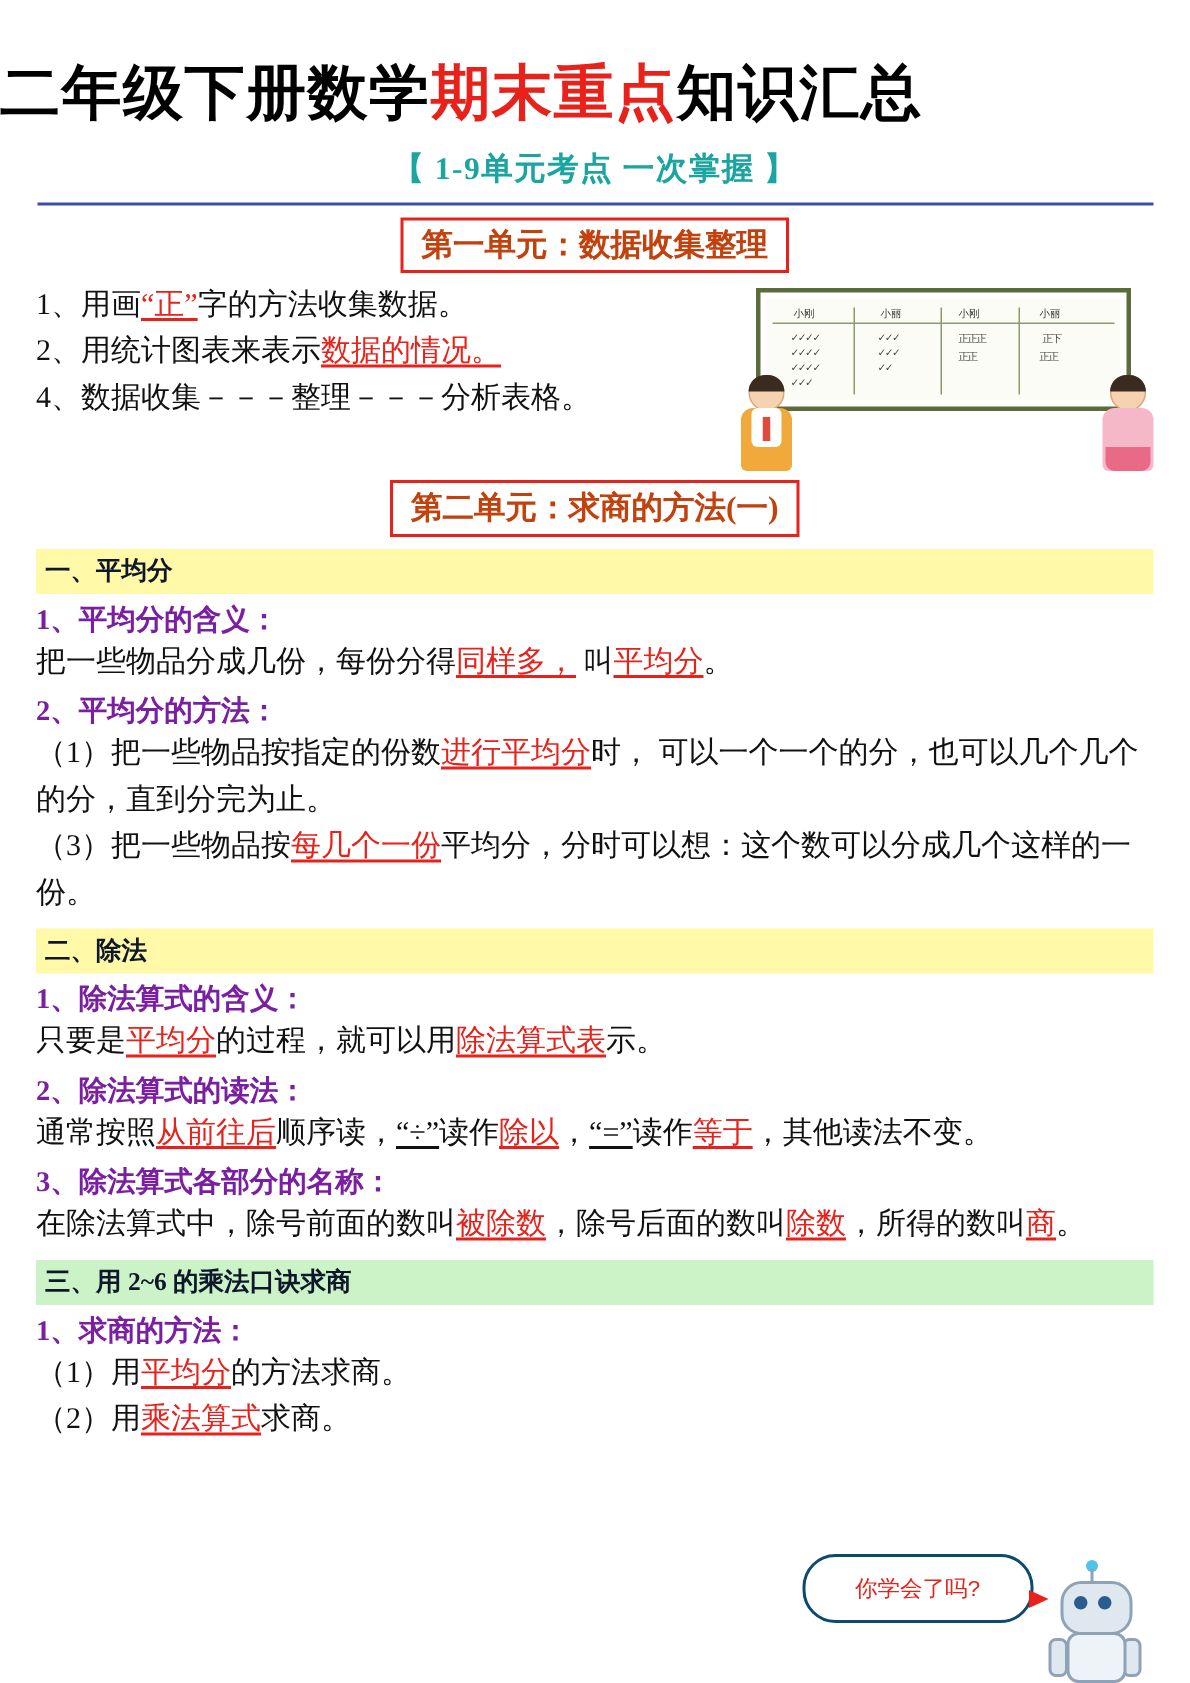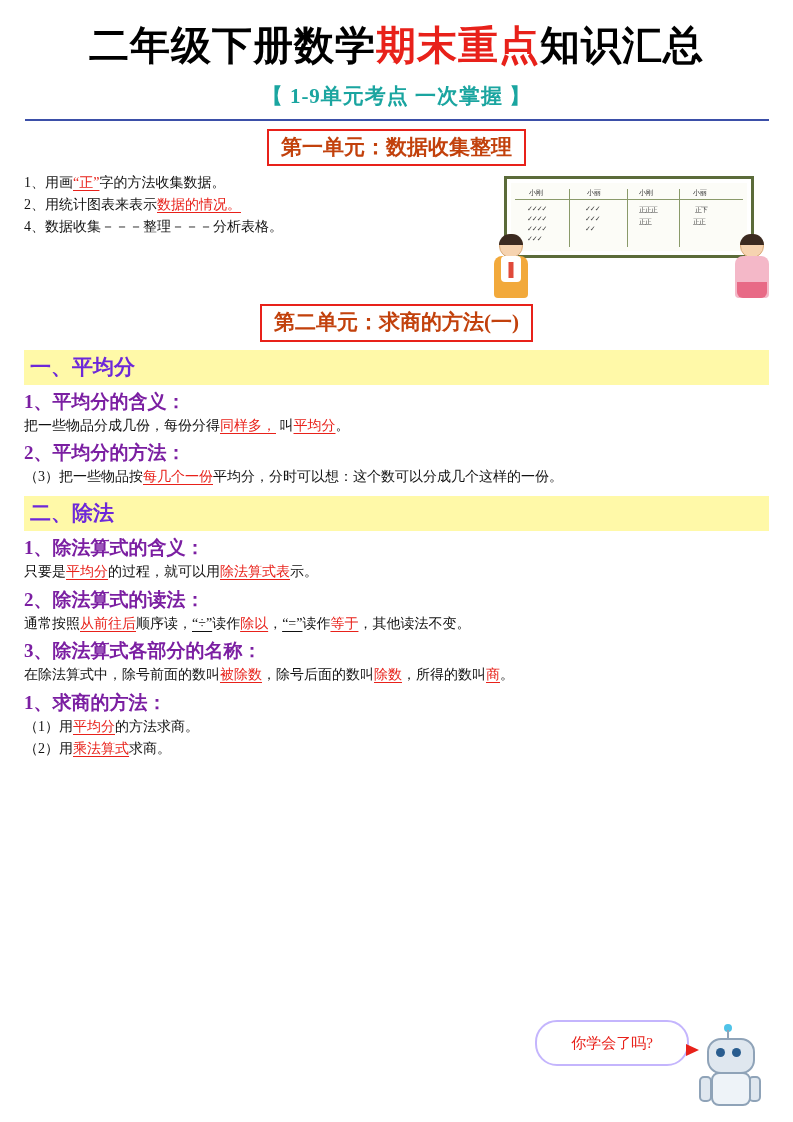--- a/index.html
+++ b/index.html
@@ -18,25 +18,24 @@
   .page {
     position: relative;
     width: 793px;
     height: 1122px;
     padding: 0;
     box-sizing: border-box;
   }
 
   
   .title {
-    text-align: center;
     font-size: 40px;
     font-weight: bold;
     letter-spacing: 1px;
-    margin-top: 24px;
+    margin-top: 40px;
     line-height: 1.1;
     white-space: nowrap;
   }
   .title .red { color: #e8211a; }
 
   .subtitle {
     text-align: center;
     font-size: 21px;
     font-weight: bold;
     color: #1aa5a0;
@@ -64,32 +63,32 @@
   .unit-row {
     text-align: center;
     margin-top: 8px;
   }
   .unit-row.u2 { margin-top: 6px; }
 
   
   .content { padding: 0 24px; }
   p.line {
     margin: 0;
-    font-size: 14px;
+    font-size: 20px;
     line-height: 1.55;
     color: #111;
   }
   .red { color: #e8211a; }
   .u { text-decoration: underline; text-underline-offset: 3px; }
 
   
   .sec-bar {
-    font-size: 21px;
-    font-weight: bold;
-    color: #6d28d9;
+    font-size: 17px;
+    font-weight: bold;
+    color: #0f172a;
     background: #fff9a8;
     padding: 3px 6px 4px 6px;
     margin: 8px 0 4px 0;
     display: block;
   }
   .sec-bar.green { background: #ccf2c8; }
   .sub-head {
     font-size: 19px;
     font-weight: bold;
     color: #7b1fa2;
@@ -196,26 +195,26 @@
     position: absolute;
     right: 28px;
     bottom: 38px;
     width: 230px;
     height: 90px;
   }
   .bubble {
     position: absolute;
     left: 0; top: 2px;
     width: 150px; height: 42px;
-    border: 2px solid #c4b5fd;
+    border: 2px solid #0c4a6e;
     border-radius: 22px;
     background: #fff;
     display: flex; align-items: center; justify-content: center;
     font-size: 15px; color: #e8211a;
-    font-family: Liberation Serif, serif;
+    font-family: Liberation Mono, monospace;
   }
   .bubble:after {
     content: "";
     position: absolute;
     right: -12px; top: 22px;
     width: 0; height: 0;
     border-left: 13px solid #e8211a;
     border-top: 6px solid transparent;
     border-bottom: 6px solid transparent;
   }
@@ -334,28 +333,30 @@
 
   <div class="unit-row u2">
     <span class="unit-box">第二单元：求商的方法(一)</span>
   </div>
 
   <div class="content" id="unit2-body">
       <div class="sec-bar">一、平均分</div>
       <p class="sub-head">1、平均分的含义：</p>
       <p class="line"><span>把一些物品分成几份，每份分得</span><span class="red u">同样多，</span><span> 叫</span><span class="red u">平均分</span><span>。</span></p>
       <p class="sub-head">2、平均分的方法：</p>
+      <p class="line"><span>（1）把一些物品按指定的份数</span><span class="red u">进行平均分</span><span>时， 可以一个一个的分，也可以几个几个的分，直到分完为止。</span></p>
       <p class="line"><span>（3）把一些物品按</span><span class="red u">每几个一份</span><span>平均分，分时可以想：这个数可以分成几个这样的一份。</span></p>
       <div class="sec-bar">二、除法</div>
       <p class="sub-head">1、除法算式的含义：</p>
       <p class="line"><span>只要是</span><span class="red u">平均分</span><span>的过程，就可以用</span><span class="red u">除法算式表</span><span>示。</span></p>
       <p class="sub-head">2、除法算式的读法：</p>
       <p class="line"><span>通常按照</span><span class="red u">从前往后</span><span>顺序读，</span><span class="u">“÷”</span><span>读作</span><span class="red u">除以</span><span>，</span><span class="u">“=”</span><span>读作</span><span class="red u">等于</span><span>，其他读法不变。</span></p>
       <p class="sub-head">3、除法算式各部分的名称：</p>
       <p class="line"><span>在除法算式中，除号前面的数叫</span><span class="red u">被除数</span><span>，除号后面的数叫</span><span class="red u">除数</span><span>，所得的数叫</span><span class="red u">商</span><span>。</span></p>
+      <div class="sec-bar green">三、用 2~6 的乘法口诀求商</div>
       <p class="sub-head">1、求商的方法：</p>
       <p class="line"><span>（1）用</span><span class="red u">平均分</span><span>的方法求商。</span></p>
       <p class="line"><span>（2）用</span><span class="red u">乘法算式</span><span>求商。</span></p>
     </div>
 
   <div class="robot-wrap">
     <div class="bubble">你学会了吗?</div>
     <div class="robot">
       <div class="r-ant-ball"></div>
       <div class="r-ant"></div>

